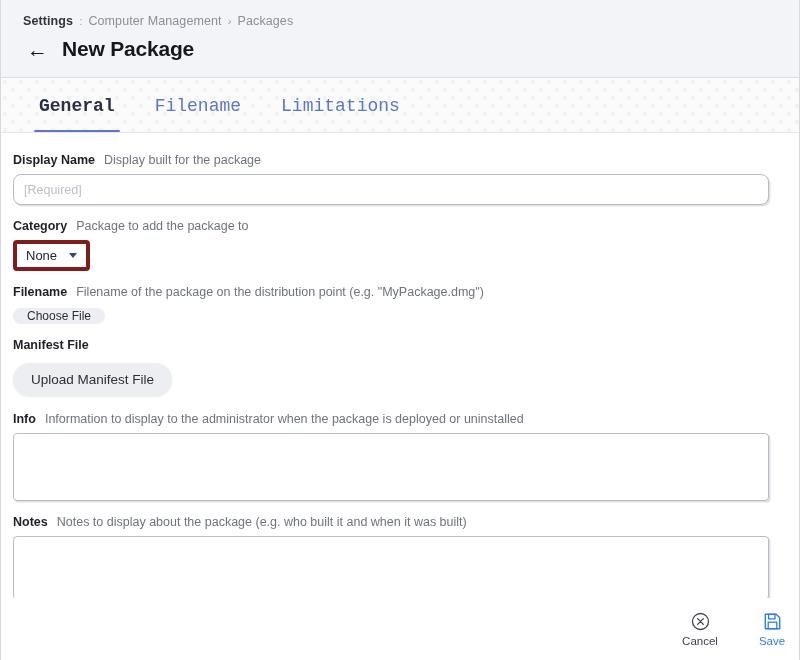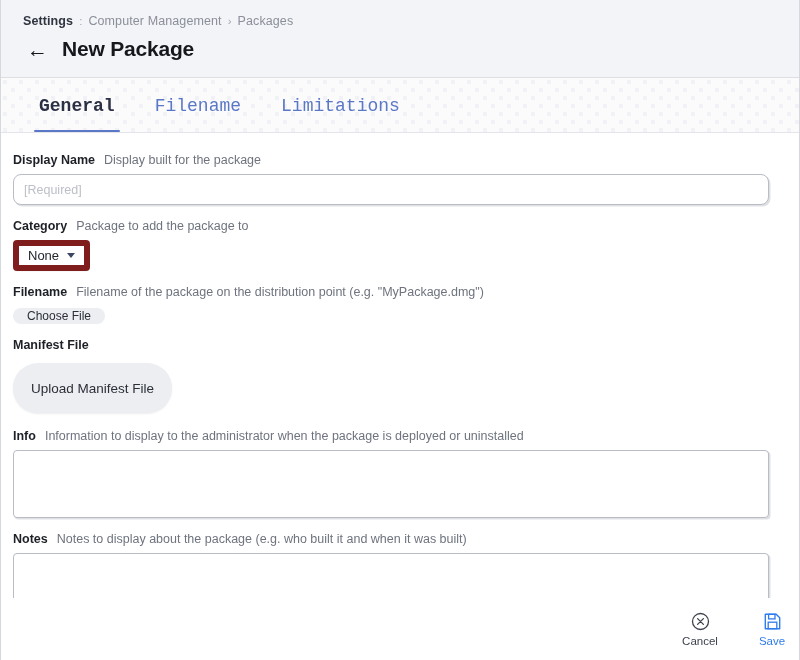--- a/index.html
+++ b/index.html
@@ -153,21 +153,21 @@
   .text-input::placeholder { color: #bcbfc6; }
 
   .select-wrap {
     position: relative;
     display: inline-block;
   }
   .select-box {
     box-sizing: border-box;
     width: 77px;
     height: 31px;
-    border: 6px solid #7f1d1d;
+    border: 4px solid #7f1d1d;
     border-radius: 4px;
     background: #fff;
     display: flex;
     align-items: center;
     padding: 0 9px;
     font-size: 13px;
     color: #23262c;
     cursor: pointer;
     box-shadow: 0 1px 1px rgba(0,0,0,.03);
     justify-content: space-between;
@@ -190,21 +190,21 @@
     color: #2b2f38;
     cursor: pointer;
     font-family: "Liberation Sans", sans-serif;
   }
   .pill-sm {
     height: 16px;
     padding: 0 14px;
     font-size: 12px;
   }
   .pill-lg {
-    height: 50px;
+    height: 33px;
     padding: 0 18px;
     font-size: 13.5px;
     box-shadow: 0 1px 2px rgba(0,0,0,.08);
   }
 
   .ta {
     box-sizing: border-box;
     width: 756px;
     border: 1px solid #b9bcc4;
     border-radius: 4px;

